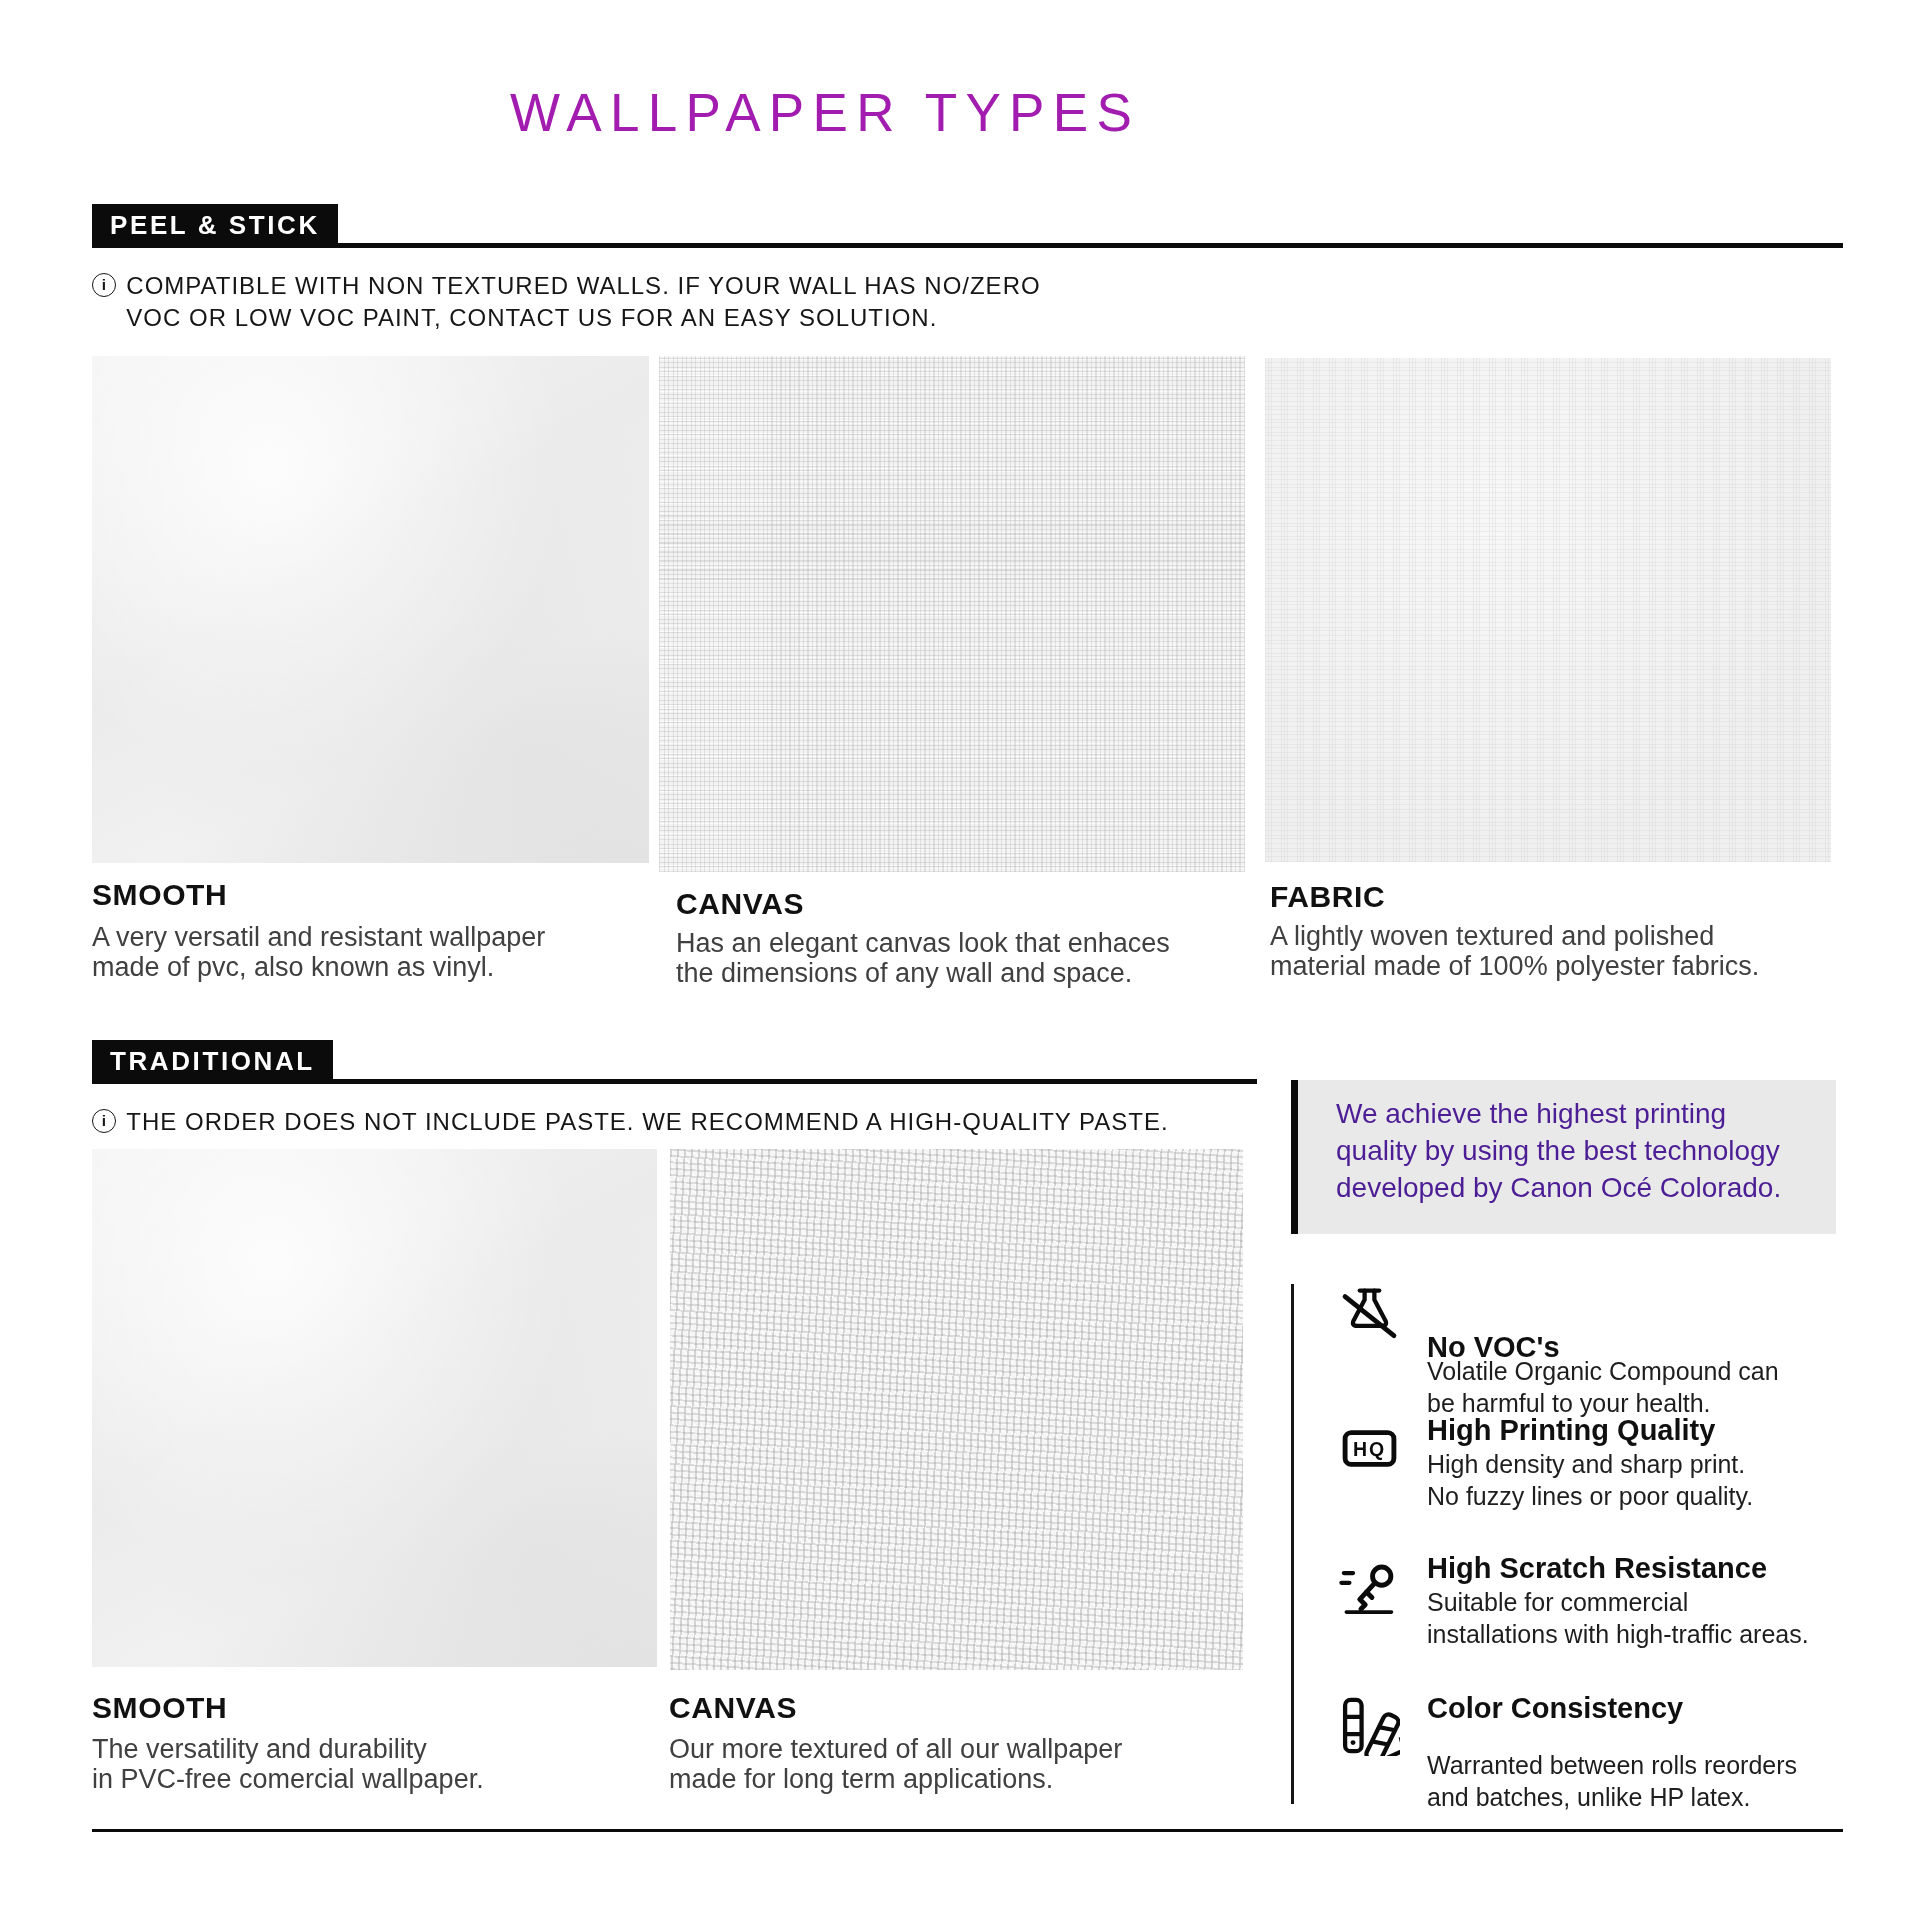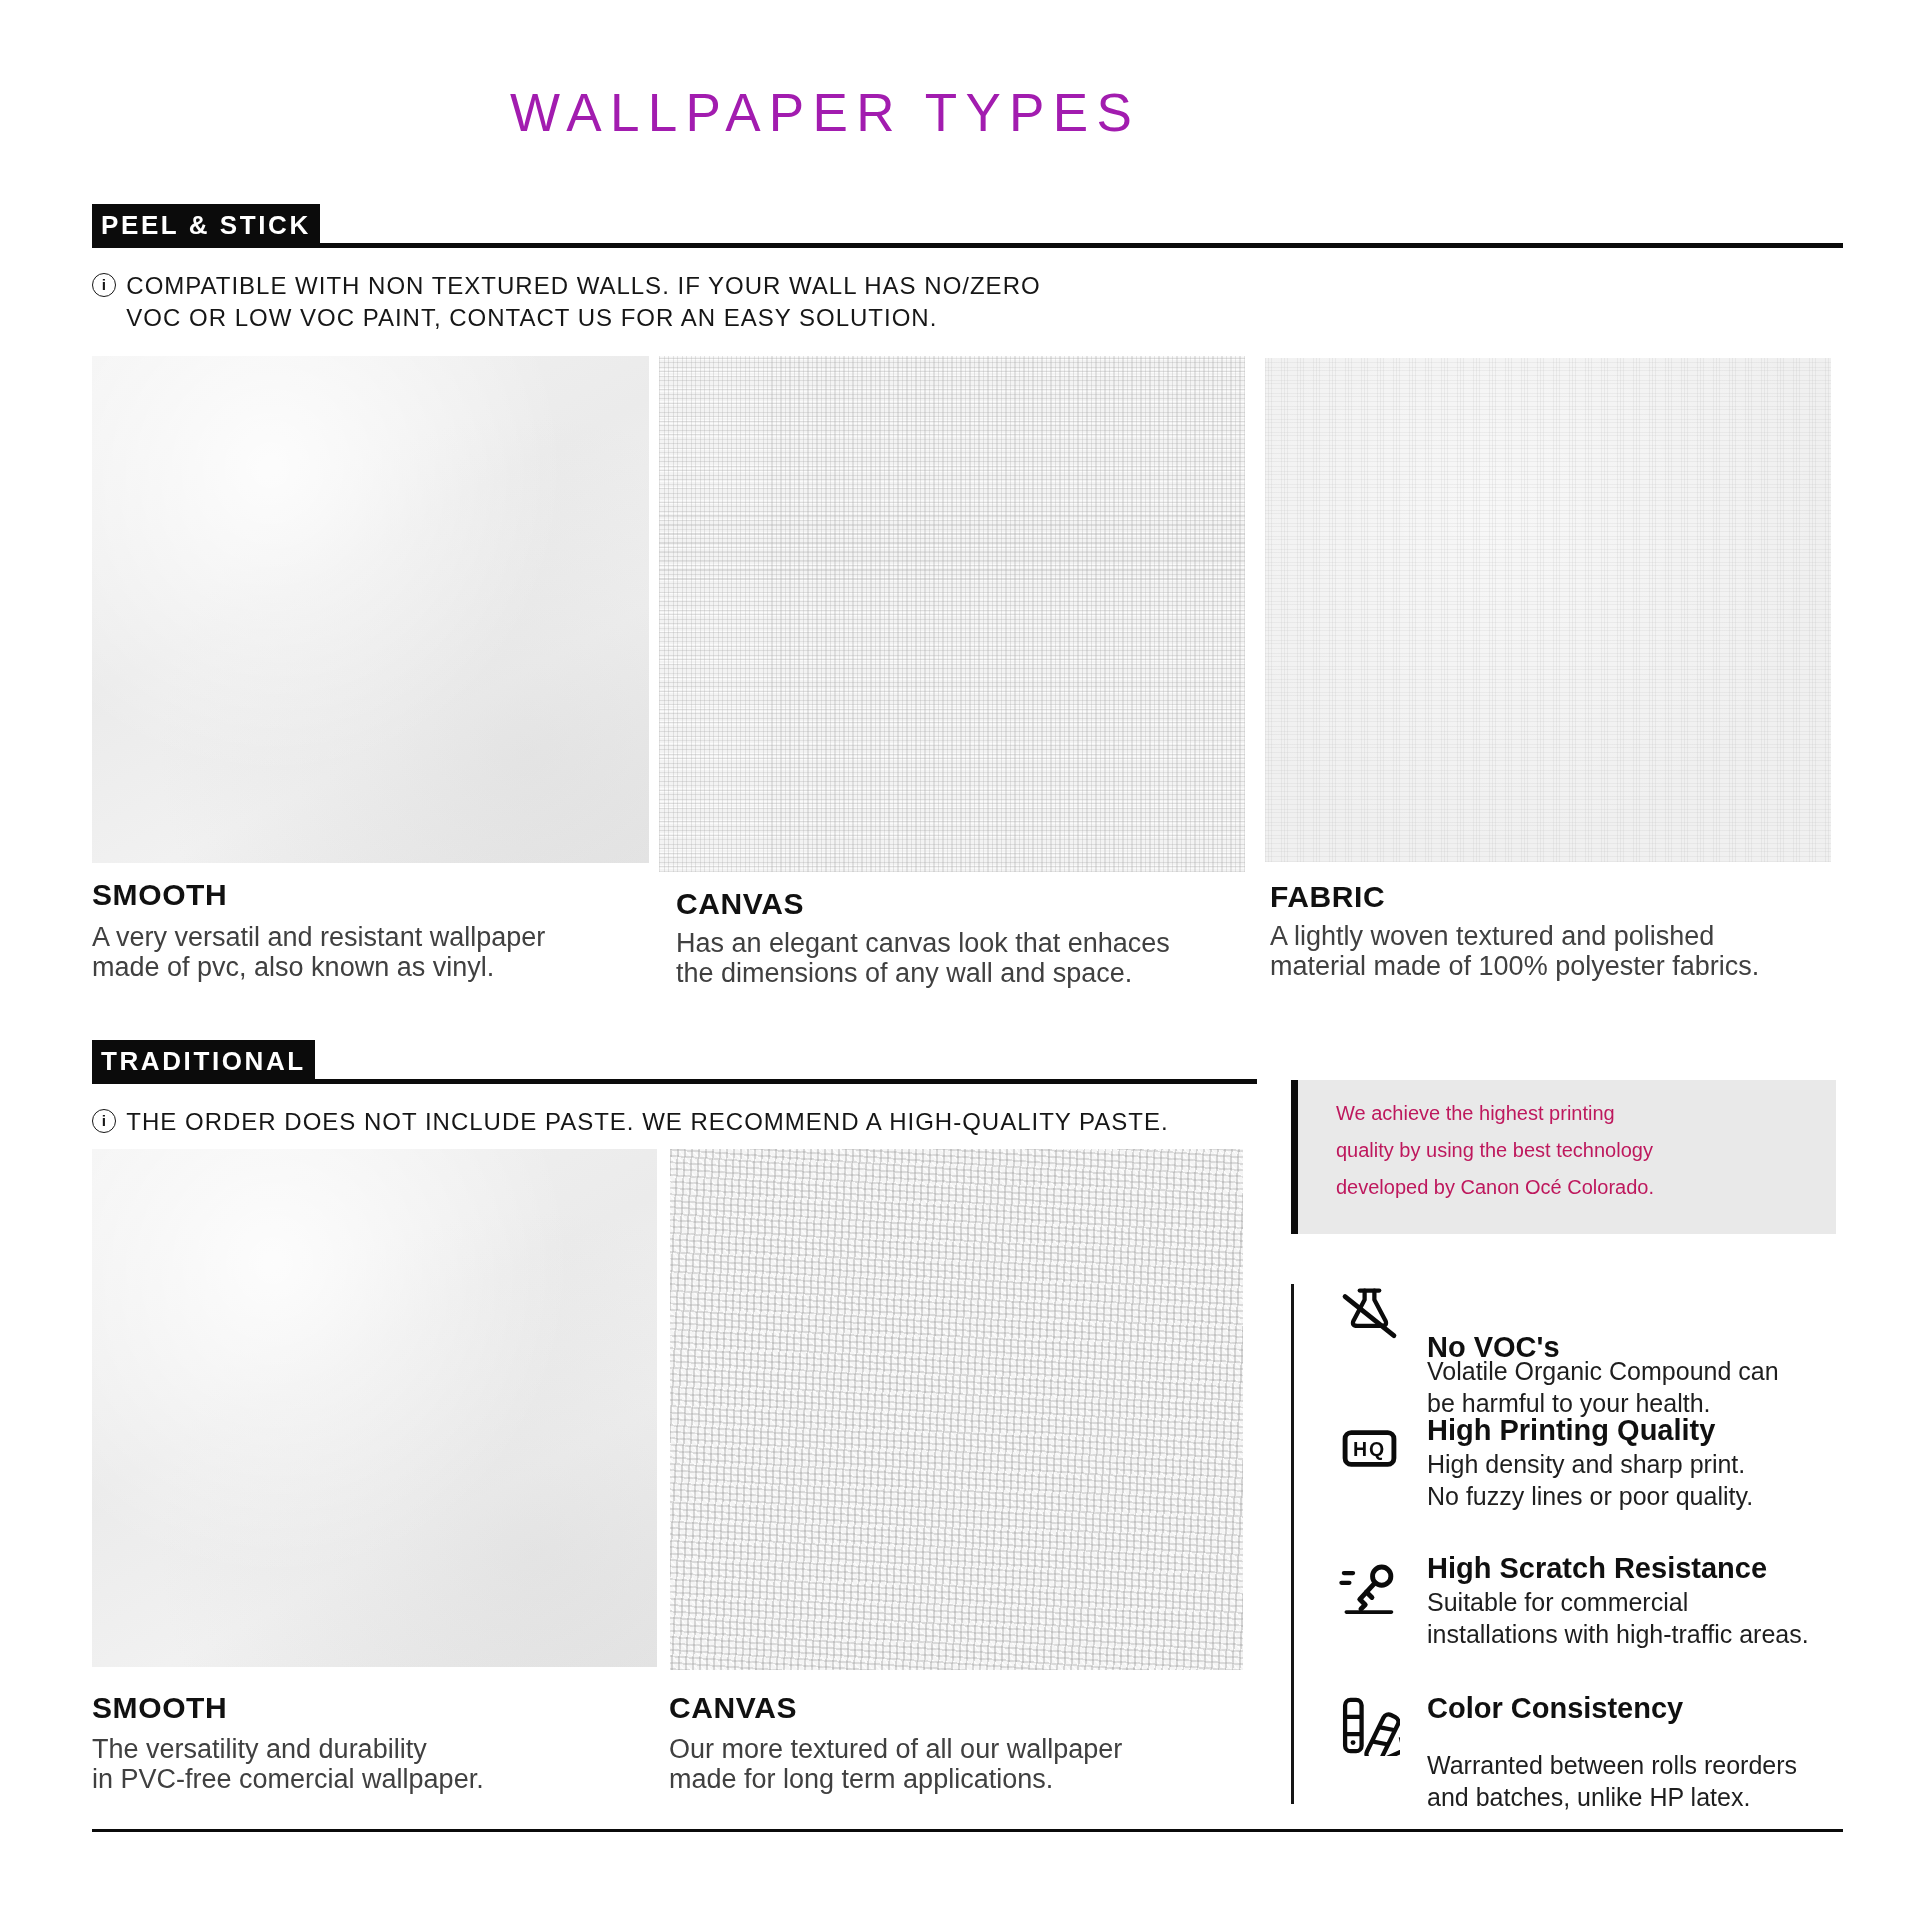--- a/index.html
+++ b/index.html
@@ -12,21 +12,21 @@
   
   #page-title{
     top:82px;left:0;width:1650px;text-align:center;
     font-size:53px;font-weight:500;letter-spacing:8.3px;color:#a21caf;
     white-space:nowrap;
   }
 
   
   .section-chip{
     height:42px;line-height:42px;background:#0b0b0b;color:#ffffff;
-    padding:0 9px;font-size:26px;font-weight:600;letter-spacing:2.6px;white-space:nowrap;
+    padding:0 18px;font-size:26px;font-weight:600;letter-spacing:2.6px;white-space:nowrap;
   }
   .rule{background:#0b0b0b;}
 
   
   .note{display:flex;align-items:flex-start;gap:10.3px;}
   .info-circle{
     flex:0 0 auto;width:22px;height:22px;margin-top:3.2px;border:1.9px solid #161616;border-radius:50%;
     display:flex;align-items:center;justify-content:center;
     font-size:15.4px;font-weight:700;font-style:normal;color:#161616;
   }
@@ -68,21 +68,21 @@
   .cap-title{font-size:30px;font-weight:600;letter-spacing:0.6px;color:#111111;white-space:nowrap;}
   .cap-desc{font-size:27px;line-height:30px;color:#404040;white-space:pre-line;}
 
   
   #quality-box{
     left:1291px;top:1080px;width:545px;height:154px;background:#e9e9e9;
   }
   #quality-box .bar{position:absolute;left:0;top:0;width:7px;height:154px;background:#0b0b0b;}
   #quality-box .q-text{
     position:absolute;left:45px;top:15.4px;width:475px;
-    font-size:20px;line-height:37px;color:#be185d;white-space:pre-line;
+    font-size:28px;line-height:37px;color:#4c1d95;white-space:pre-line;
   }
 
   
   #features-divider{left:1291px;top:1284px;width:3.2px;height:520px;background:#161616;}
   .feature-icon{position:absolute;left:1339px;width:61px;height:61px;}
   .feature-icon svg{width:100%;height:100%;}
   .f-title{position:absolute;left:1427px;font-size:29px;font-weight:600;color:#101010;white-space:nowrap;}
   .f-desc{position:absolute;left:1427px;width:437px;font-size:25px;line-height:32px;color:#1e1e1e;white-space:pre-line;}
 </style>
 </head>

